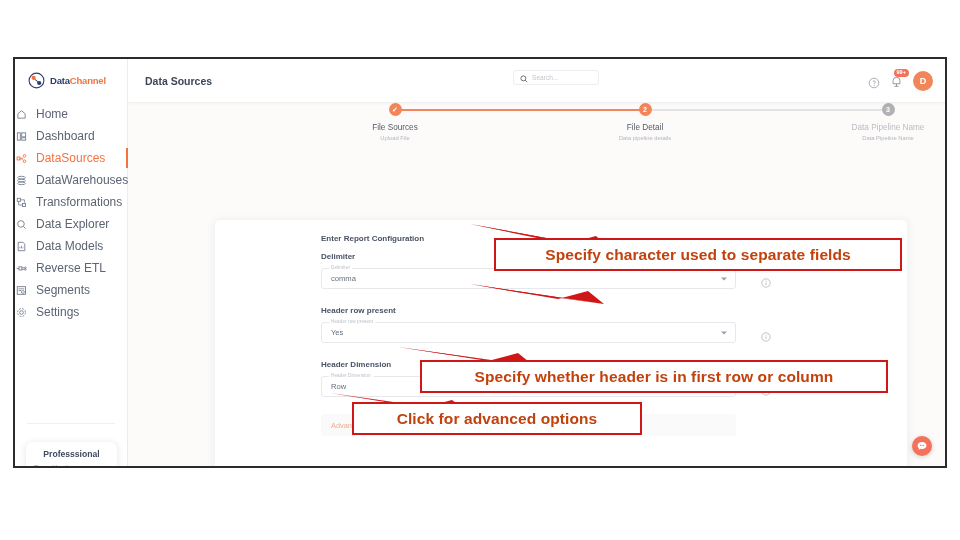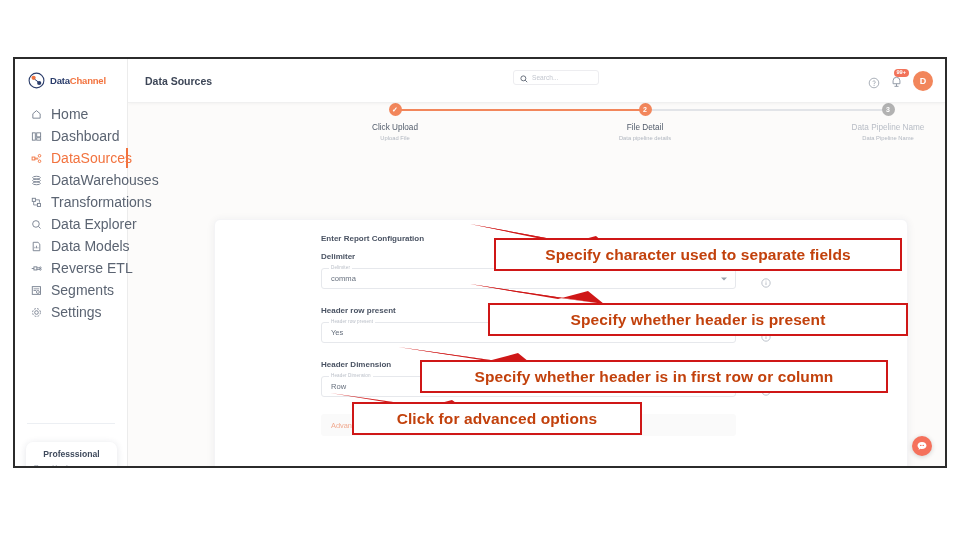--- a/index.html
+++ b/index.html
@@ -31,22 +31,22 @@
   }
   .brand { display:flex; align-items:center; gap:5px; padding: 13px 0 0 13px; }
   .brand-mark { width: 17px; height: 17px; position: relative; flex: 0 0 auto; }
   .brand-name { font-size: 9.5px; font-weight: bold; letter-spacing:-.2px; white-space:nowrap; }
   .brand-name .b1 { color: #2b3d6b; }
   .brand-name .b2 { color: #f2733f; }
 
   .nav { margin-top: 14px; }
   .nav-item {
     display: flex; align-items: center; gap: 9px;
-    height: 22px; padding-left: 15px;
-    color: #5b6472; font-size: 14px; white-space: nowrap;
+    height: 22px; 
+    color: #5b6472; font-size: 12px; white-space: nowrap;
     position: relative;
   }
   .nav-item .nav-ico { width: 12px; height: 12px; flex:0 0 auto; display:flex; align-items:center; justify-content:center; }
   .nav-item.active { color: #f2733f; }
   .nav-item.active .act-bar {
     position: absolute; right: -1px; top: 1px; width: 2px; height: 20px; background:#f2733f;
   }
 
   
   .plan-divider { position:absolute; left: 12px; right: 12px; top: 364px; height:1px; background:#eceff3; }
@@ -367,21 +367,21 @@
     </div>
 
     <div class="main">
 
       <div class="stepper">
         <div class="step-line on" style="left:237px; width:250px;"></div>
         <div class="step-line off" style="left:487px; width:243px;"></div>
 
         <div class="step" style="left:162px;">
           <div class="step-dot done">✓</div>
-          <div class="step-title">Click Upload</div>
+          <div class="step-title">File Sources</div>
           <div class="step-sub">Upload File</div>
         </div>
 
         <div class="step" style="left:412px;">
           <div class="step-dot curr">2</div>
           <div class="step-title">File Detail</div>
           <div class="step-sub">Data pipeline details</div>
         </div>
 
         <div class="step" style="left:655px;">
@@ -472,18 +472,17 @@
         <polygon points="470,284 604,304 588,291 558,299"></polygon>
         <polygon points="470,284 604,304 516,292"></polygon>
         <polygon points="398,347 534,366 518,353 488,361"></polygon>
         <polygon points="398,347 534,366 444,354"></polygon>
         <polygon points="330,393 470,413 452,400 422,408"></polygon>
         <polygon points="330,393 470,413 378,400"></polygon>
       </g>
     </svg>
 
     <div class="callout" id="co1">Specify character used to separate fields</div>
-    <div class="callout" id="co2">Specify whether header is present</div>
     <div class="callout" id="co3">Specify whether header is in first row or column</div>
     <div class="callout" id="co4">Click for advanced options</div>
   </div>
 
 </div>
 
 </body></html>

